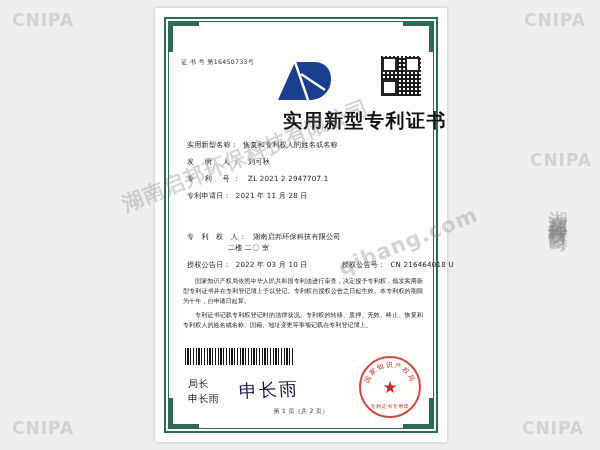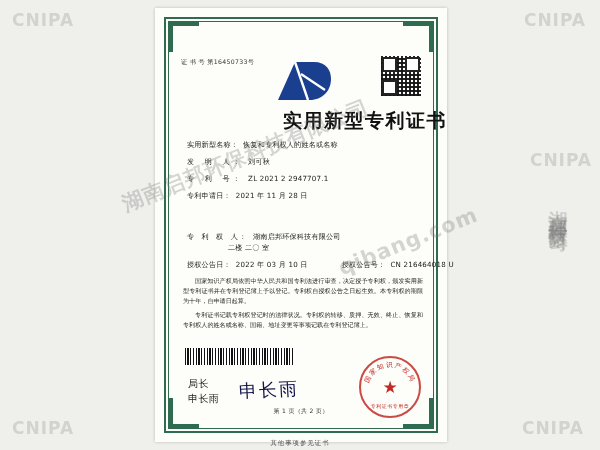--- a/index.html
+++ b/index.html
@@ -399,14 +399,13 @@
       <div class="seal-bottom">专利证书专用章</div>
     </div>
 
     <div class="page-no">第 1 页（共 2 页）</div>
   </div>
 
   <div class="wm wm-big wm-rot" style="left:118px; top:192px;">湖南启邦环保科技有限公司</div>
   <div class="wm wm-big wm-rot" style="left:335px; top:258px;">qibang.com</div>
   <div class="wm wm-vert" style="right:28px; top:196px;">湖南启邦环保科技有限公司</div>
 
-  <div class="footer-note">其他事项参见证书</div>
 </div>
 
 </body></html>

